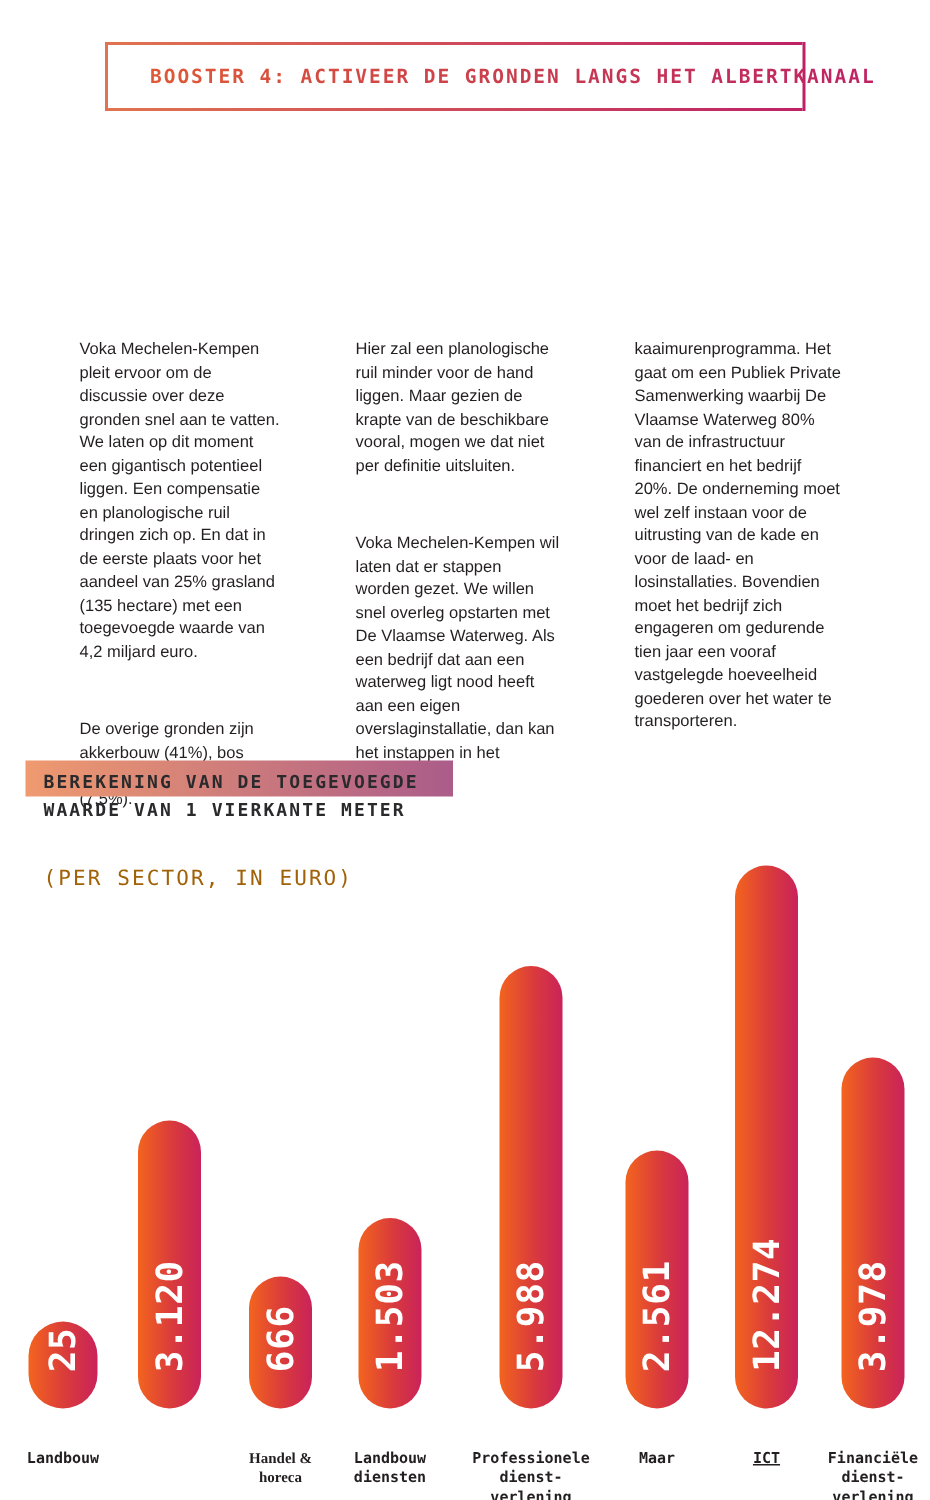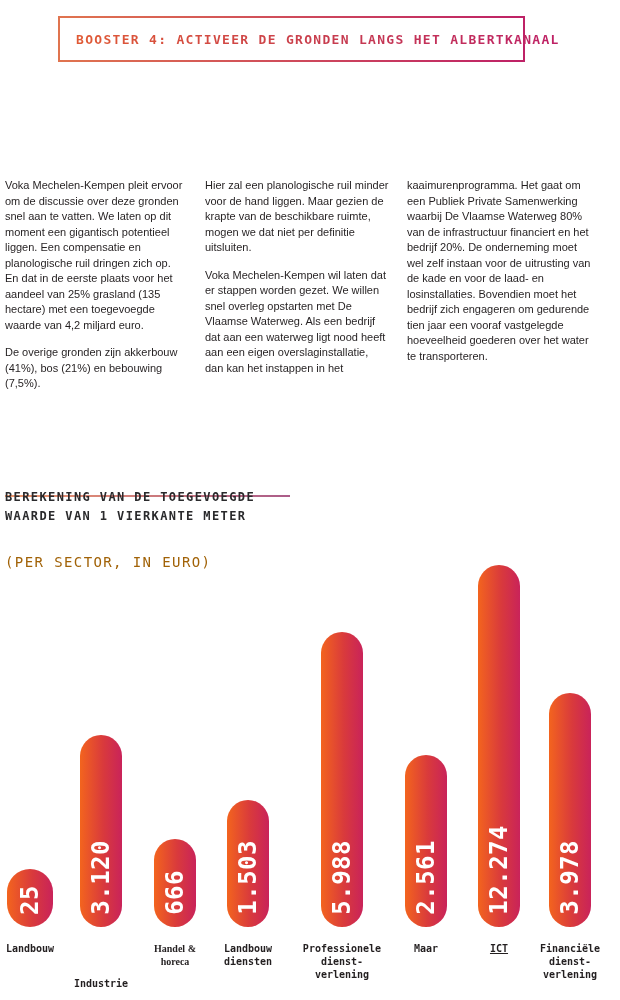--- a/index.html
+++ b/index.html
@@ -1,15 +1,15 @@
 <!DOCTYPE html>
 <html><head>
 <meta charset="utf-8">
 <style>
-  * { margin:0; padding:0; box-sizing:border-box; }
+  * { margin:0; padding:12px; box-sizing:border-box; }
   html,body { background:#ffffff; }
   body {
     width:620px; height:1000px; position:relative; overflow:hidden;
     font-family:"Liberation Sans", sans-serif; color:#231f20;
   }
   
   .booster-box {
     position:absolute; left:58px; top:16px; width:467px; height:46px;
     border:2px solid transparent;
     border-image:linear-gradient(90deg,#e0744f,#be2166) 1;
@@ -17,21 +17,21 @@
   }
   .booster-box span {
     font-family:"DejaVu Sans Mono", monospace; font-weight:bold;
     font-size:13px; letter-spacing:1.3px; white-space:nowrap;
     background:linear-gradient(90deg,#e05a35 0%, #c63b50 55%, #be2166 100%);
     -webkit-background-clip:text; background-clip:text; color:transparent;
   }
   
   .columns {
     position:absolute; left:5px; top:178px; width:588px;
-    display:grid; grid-template-columns:182px 184px 186px; column-gap:18px;
+    display:grid; grid-template-columns:182px 184px 186px; column-gap:2px;
   }
   .col p {
     font-size:11px; line-height:15.5px; color:#231f20; margin-bottom:12px;
   }
   
   .chart-rule {
     position:absolute; left:5px; top:495px; width:285px; height:2px;
     background:linear-gradient(90deg,#ef9a6f,#ab5c89);
   }
   .chart-title {
@@ -72,21 +72,21 @@
 <div class="booster-box">
   <span>BOOSTER 4: ACTIVEER DE GRONDEN LANGS HET ALBERTKANAAL</span>
 </div>
 
 <div class="columns">
   <div class="col">
     <p>Voka Mechelen-Kempen pleit ervoor om de discussie over deze gronden snel aan te vatten. We laten op dit moment een gigantisch potentieel liggen. Een compensatie en planologische ruil dringen zich op. En dat in de eerste plaats voor het aandeel van 25% grasland (135 hectare) met een toegevoegde waarde van 4,2 miljard euro.</p>
     <p>De overige gronden zijn akkerbouw (41%), bos (21%) en bebouwing (7,5%).</p>
   </div>
   <div class="col">
-    <p>Hier zal een planologische ruil minder voor de hand liggen. Maar gezien de krapte van de beschikbare ruimte, mogen we dat niet per definitie uitsluiten.</p>
+    <p>Hier zal een planologische ruil minder voor de hand liggen. Maar gezien de krapte van de beschikbare vooral, mogen we dat niet per definitie uitsluiten.</p>
     <p>Voka Mechelen-Kempen wil laten dat er stappen worden gezet. We willen snel overleg opstarten met De Vlaamse Waterweg. Als een bedrijf dat aan een waterweg ligt nood heeft aan een eigen overslaginstallatie, dan kan het instappen in het</p>
   </div>
   <div class="col">
     <p>kaaimurenprogramma. Het gaat om een Publiek Private Samenwerking waarbij De Vlaamse Waterweg 80% van de infrastructuur financiert en het bedrijf 20%. De onderneming moet wel zelf instaan voor de uitrusting van de kade en voor de laad- en losinstallaties. Bovendien moet het bedrijf zich engageren om gedurende tien jaar een vooraf vastgelegde hoeveelheid goederen over het water te transporteren.</p>
   </div>
 </div>
 
 <div class="chart-rule"></div>
 <div class="chart-title">BEREKENING VAN DE TOEGEVOEGDE
 WAARDE VAN 1 VIERKANTE METER</div>

